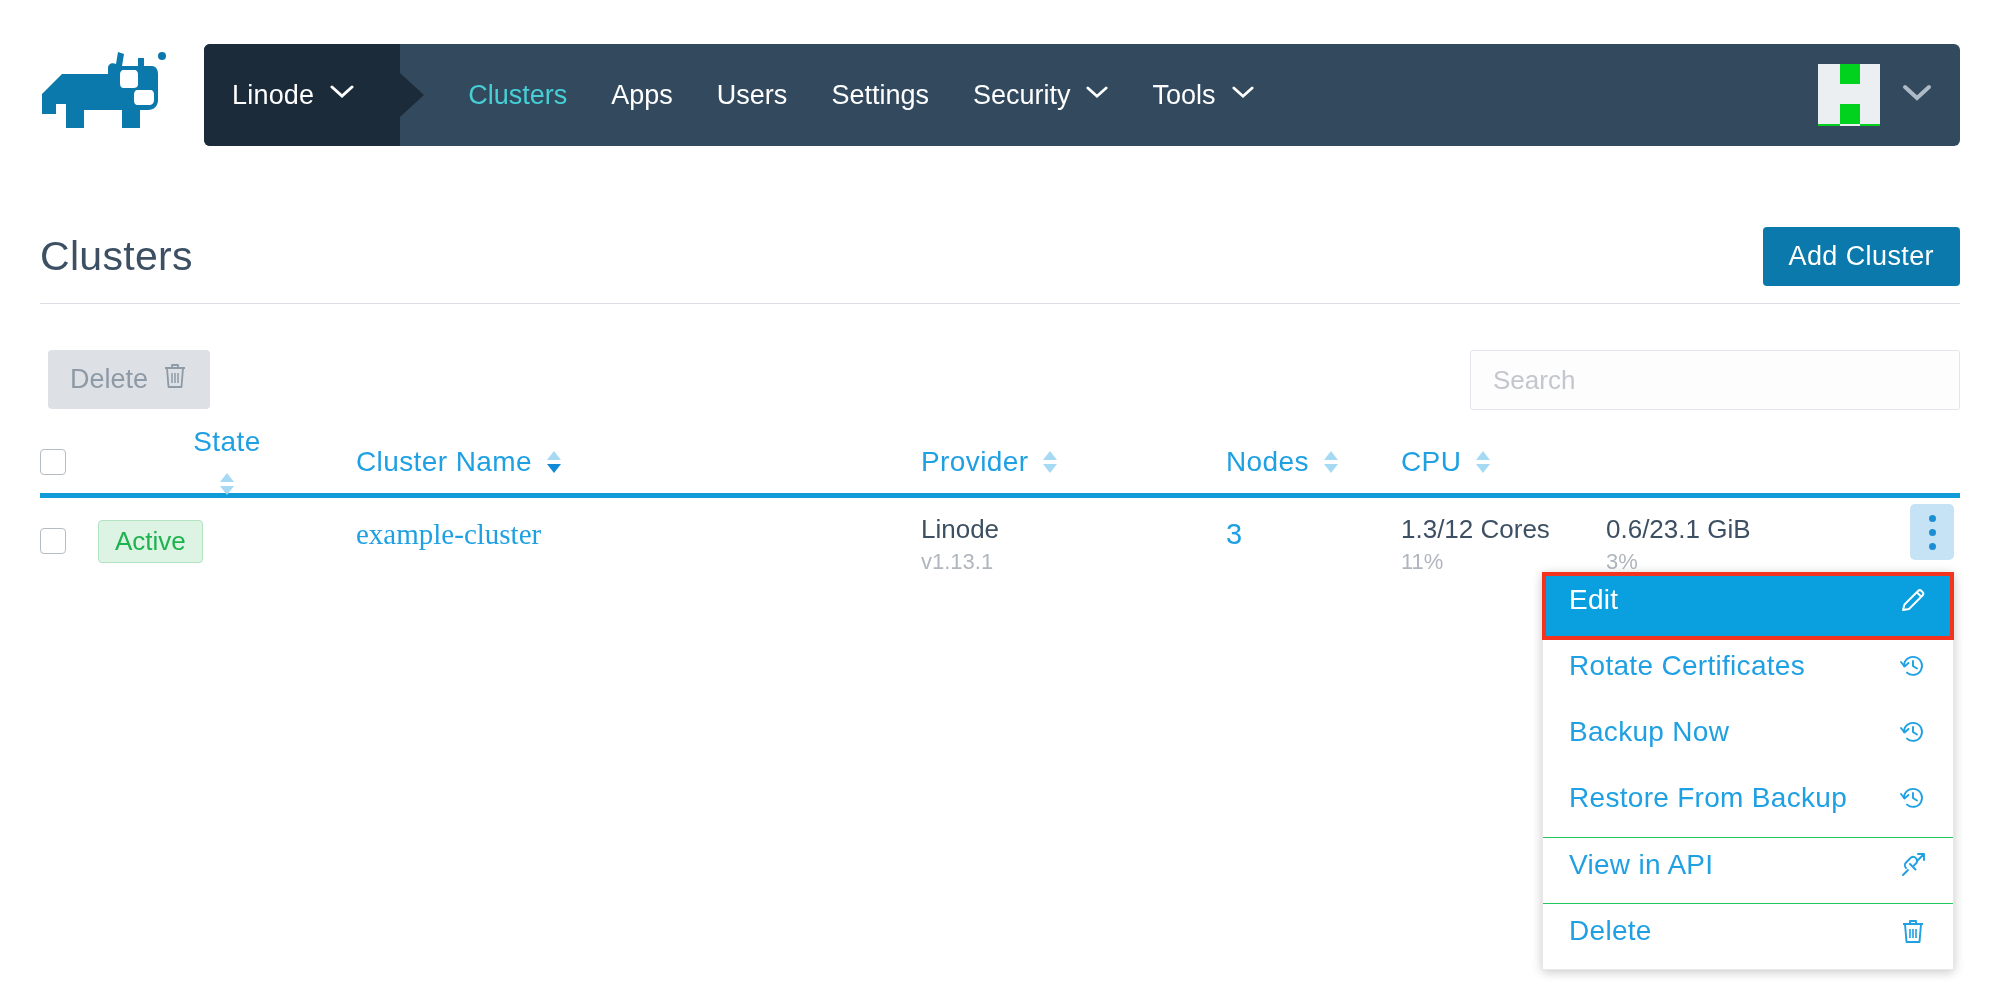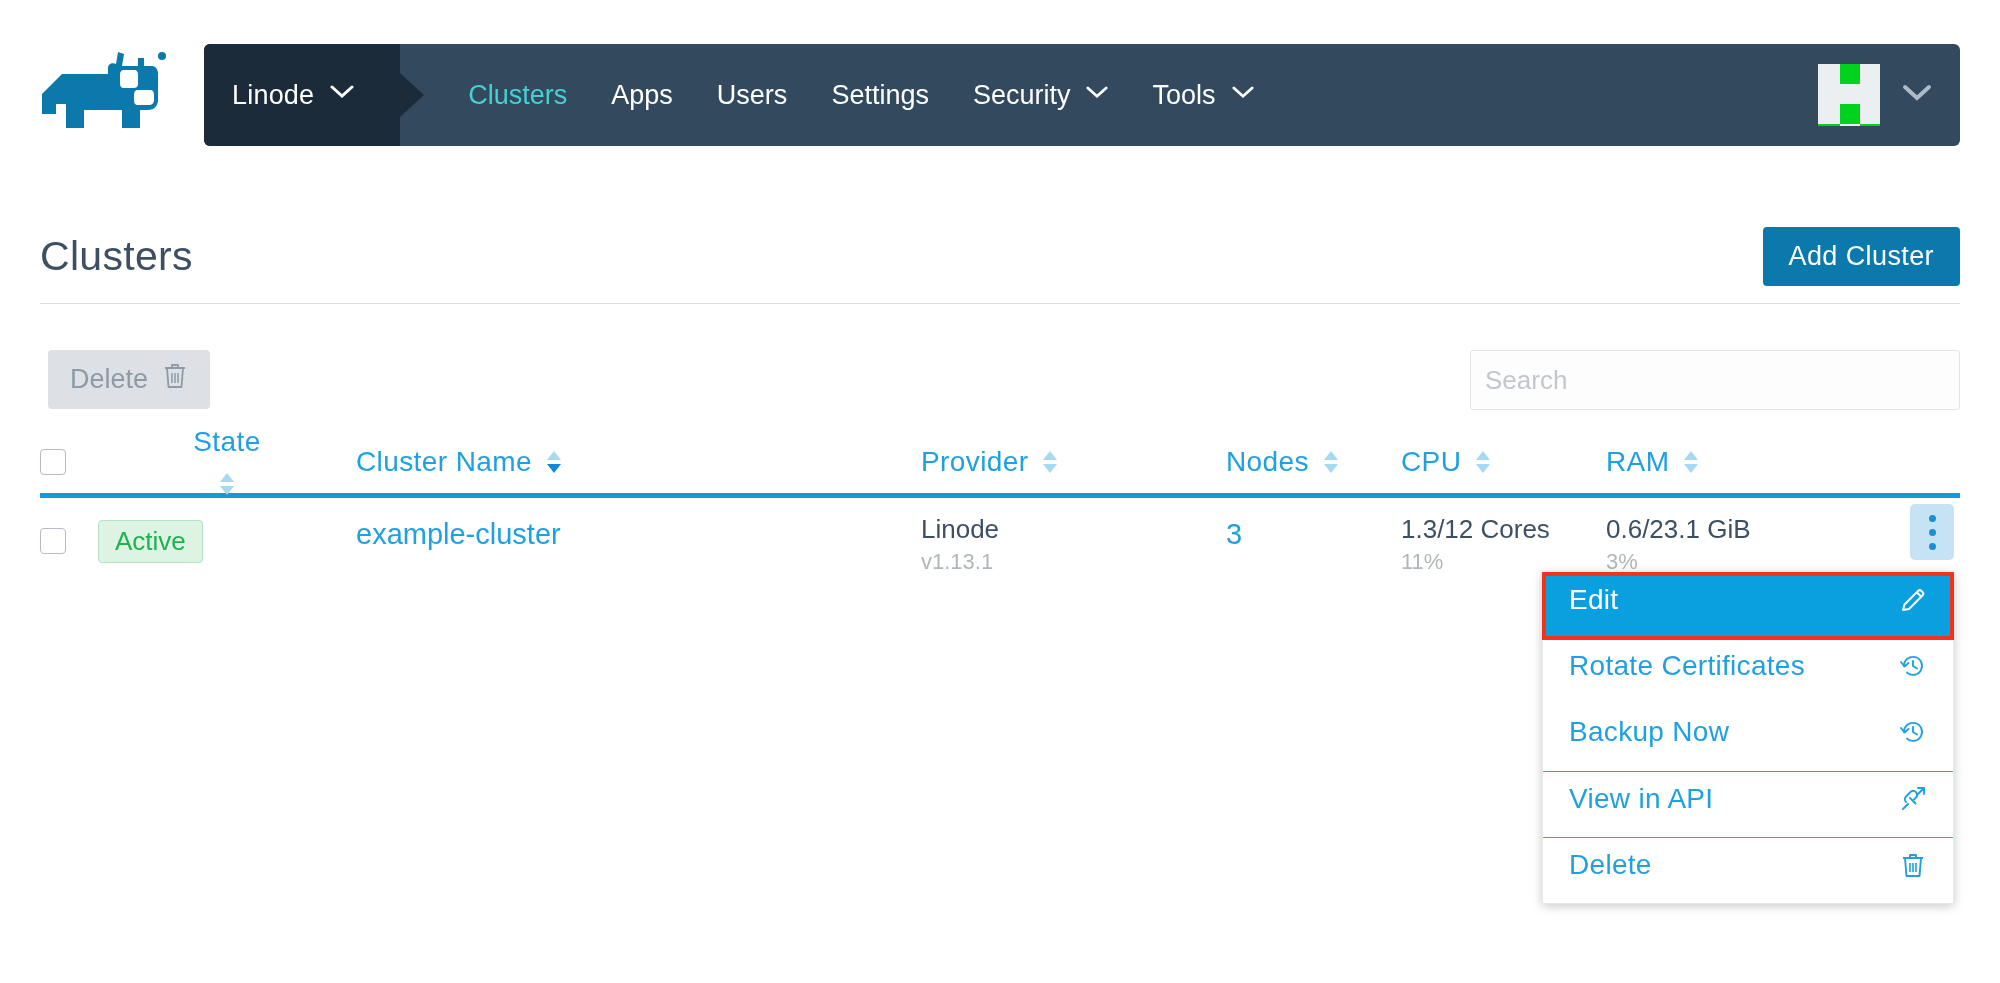--- a/index.html
+++ b/index.html
@@ -144,21 +144,21 @@
   .search-box {
     position: absolute;
     right: 0; top: 0;
     width: 490px; height: 60px;
     border: 1px solid #e2e5ea;
     border-radius: 3px;
     background: #fdfdfe;
     font-size: 26px;
     color: #3d5063;
     font-family: "Liberation Sans", sans-serif;
-    padding: 0 14px;
+    padding: 0 22px;
     outline: none;
   }
   .search-box::placeholder { color: #c3c7cd; }
 
   
   .table {
     position: absolute;
     left: 40px; top: 430px;
     width: 1920px;
   }
@@ -208,21 +208,21 @@
   .cell .sub { font-size: 22px; color: #b0b6bd; margin-top: 4px; display:block; }
   .badge-active {
     display: inline-block;
     background: #ddf4e4;
     border: 1px solid #b4e3c3;
     color: #1eb34f;
     border-radius: 4px;
     font-size: 26px;
     padding: 5px 16px;
   }
-  .link { color: #1fa0e3; font-size: 29px; text-decoration: none; cursor: pointer; }
+  .link { color: #1fa0e3; font-size: 29px; text-decoration: none; cursor: pointer; font-family: Liberation Serif, serif; }
   .nodes-val { color: #1fa0e3; font-size: 29px; }
 
   .kebab {
     position: absolute;
     right: 6px; top: 6px;
     width: 44px; height: 56px;
     background: #c5e3f5;
     border: none;
     border-radius: 5px;
     display: flex;
@@ -401,29 +401,20 @@
     </div>
     <div class="th col-cpu">
       <span>CPU</span>
       <span class="sorter">
         <svg width="20" height="28" viewBox="0 0 20 28">
           <path d="M10,3 L17,12 L3,12 Z" fill="#a6d9f3"></path>
           <path d="M10,25 L17,16 L3,16 Z" fill="#a6d9f3"></path>
         </svg>
       </span>
     </div>
-    <div class="th col-ram">
-      <span>RAM</span>
-      <span class="sorter">
-        <svg width="20" height="28" viewBox="0 0 20 28">
-          <path d="M10,3 L17,12 L3,12 Z" fill="#a6d9f3"></path>
-          <path d="M10,25 L17,16 L3,16 Z" fill="#a6d9f3"></path>
-        </svg>
-      </span>
-    </div>
     <div class="col-act"></div>
   </div>
 
   <div class="trow">
     <div class="col-chk" style="padding-top:14px;">
       <span class="chkbox"></span>
     </div>
     <div class="col-state cell" style="padding-top:6px;">
       <span class="badge-active">Active</span>
     </div>
@@ -482,20 +473,30 @@
     <span>Backup Now</span>
     <span class="menu-icon">
       <svg width="28" height="28" viewBox="0 0 28 28">
         <path d="M5,14 A9,9 0 1 1 8,20.6" fill="none" stroke="#1fa0e3" stroke-width="1.9" stroke-linecap="round"></path>
         <path d="M2,10 L5.5,14.5 L9.5,11" fill="none" stroke="#1fa0e3" stroke-width="1.9" stroke-linecap="round" stroke-linejoin="round"></path>
         <path d="M14,9 L14,14 L18,16.5" fill="none" stroke="#1fa0e3" stroke-width="1.9" stroke-linecap="round"></path>
       </svg>
     </span>
   </div>
 
+  <div class="menu-item">
+    <span>Restore From Backup</span>
+    <span class="menu-icon">
+      <svg width="28" height="28" viewBox="0 0 28 28">
+        <path d="M5,14 A9,9 0 1 1 8,20.6" fill="none" stroke="#1fa0e3" stroke-width="1.9" stroke-linecap="round"></path>
+        <path d="M2,10 L5.5,14.5 L9.5,11" fill="none" stroke="#1fa0e3" stroke-width="1.9" stroke-linecap="round" stroke-linejoin="round"></path>
+        <path d="M14,9 L14,14 L18,16.5" fill="none" stroke="#1fa0e3" stroke-width="1.9" stroke-linecap="round"></path>
+      </svg>
+    </span>
+  </div>
 
   <div class="menu-item sep">
     <span>View in API</span>
     <span class="menu-icon">
       <svg width="28" height="28" viewBox="0 0 28 28">
         <path d="M4,24 L9,19 M7,17 A4,4 0 0 1 7,11.5 L12,6.5 A4,4 0 0 1 17.5,12 L15,14.5" fill="none" stroke="#1fa0e3" stroke-width="1.9" stroke-linecap="round"></path>
         <path d="M11,13 L16.5,18.5" fill="none" stroke="#1fa0e3" stroke-width="1.9" stroke-linecap="round"></path>
         <path d="M18,10 L25,3 M19,3 L25,3 L25,9" fill="none" stroke="#1fa0e3" stroke-width="1.9" stroke-linecap="round" stroke-linejoin="round"></path>
       </svg>
     </span>

